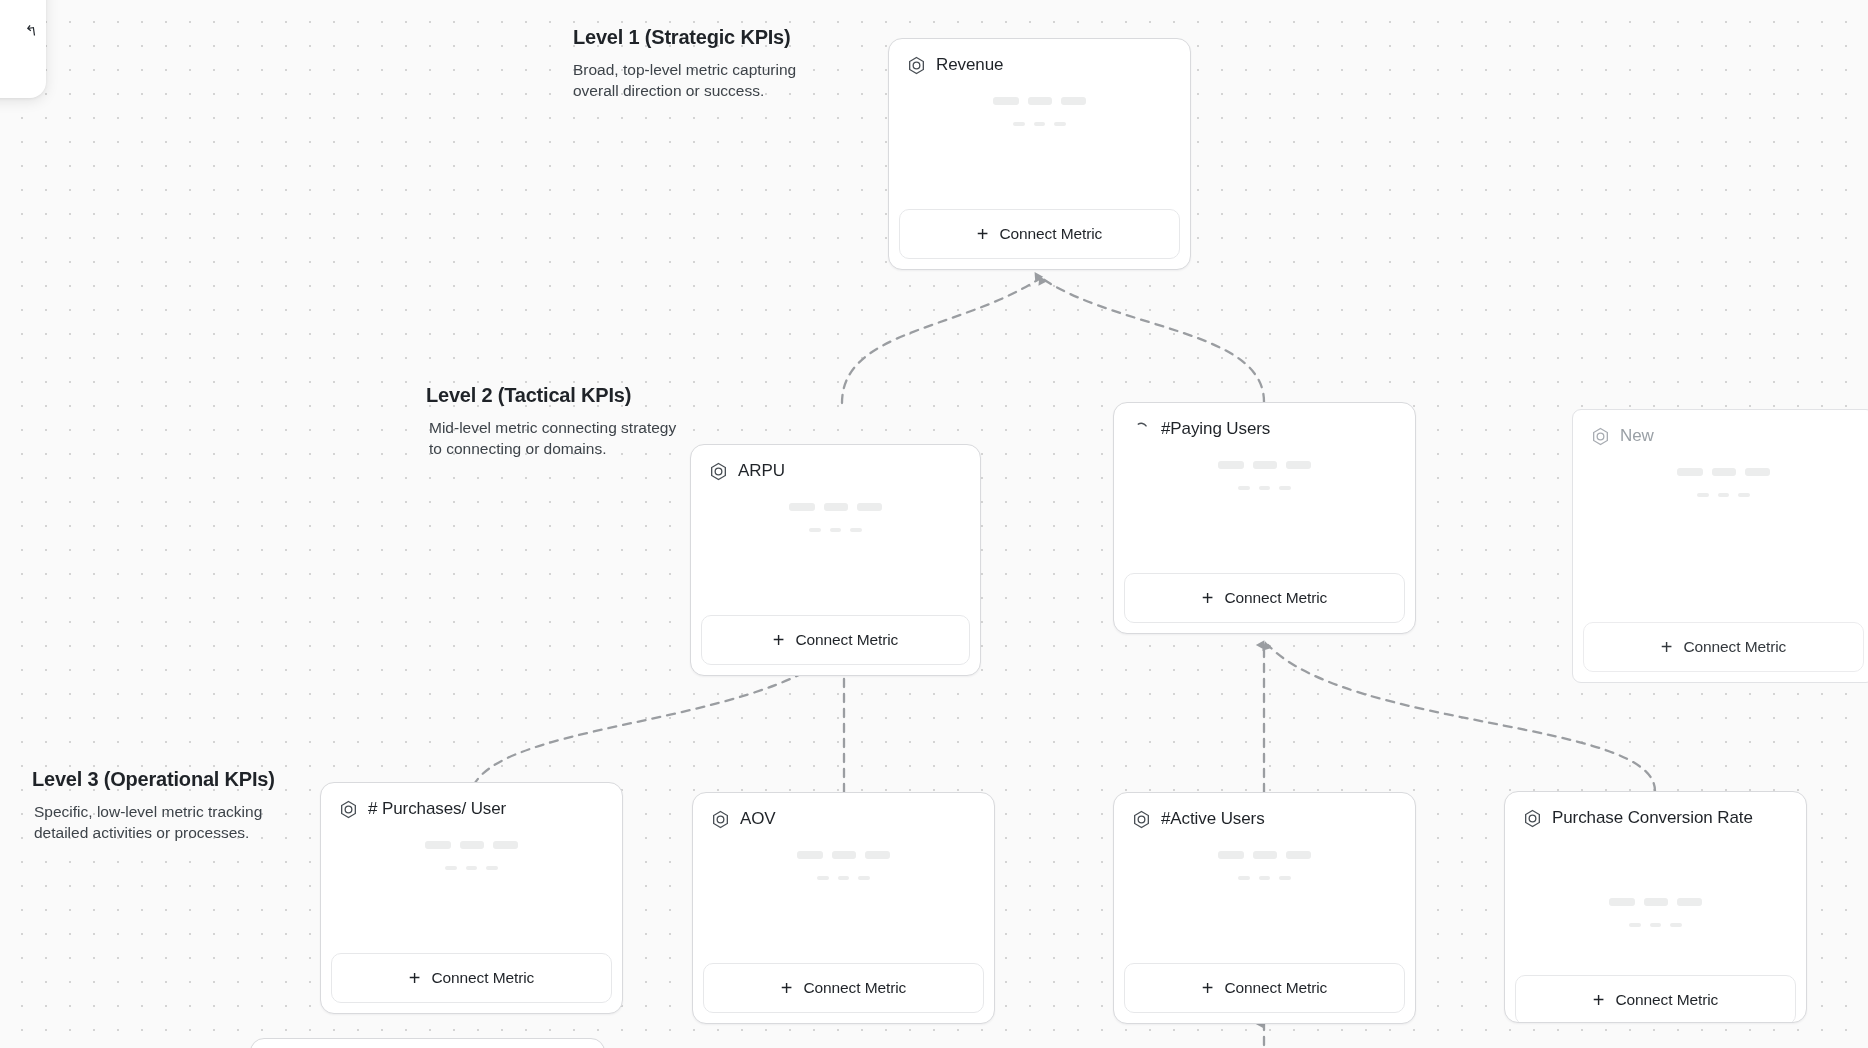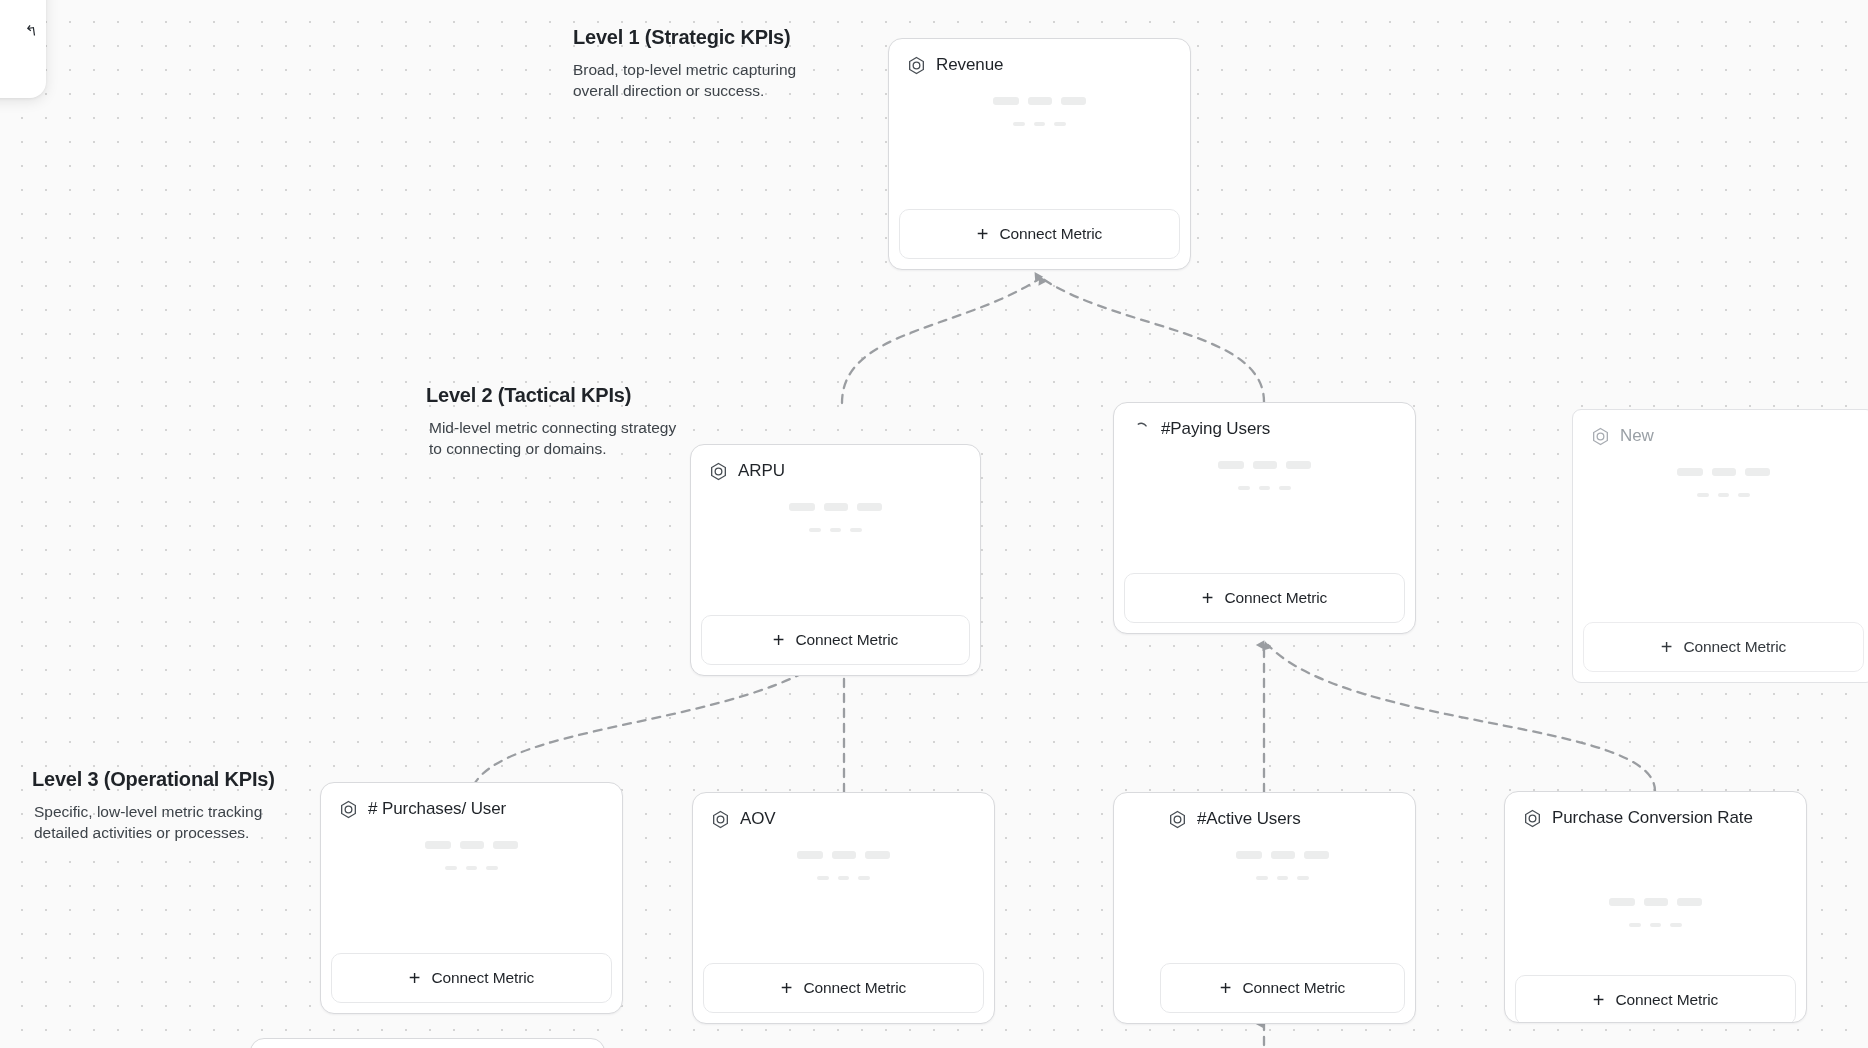--- a/index.html
+++ b/index.html
@@ -370,21 +370,21 @@
           <span class="sk"></span>
           <span class="sk"></span>
       </div>
     </div>
     <button class="connect-btn">
       <span class="connect-plus">+</span>
       <span class="connect-label">Connect Metric</span>
     </button>
   </div>
 
-  <div class="card" style="left:1113px; top:792px; width:303px; height:232px;padding-left:36px;">
+  <div class="card" style="left:1113px; top:792px; width:303px; height:232px;">
     <div class="card-head">
       <span class="card-icon">
         <svg width="19" height="19" viewBox="0 0 20 20" fill="none" stroke="currentColor" stroke-width="1.4">
           <path d="M10 1.6 L17.2 5.8 L17.2 14.2 L10 18.4 L2.8 14.2 L2.8 5.8 Z"></path>
           <circle cx="10" cy="10" r="3.5"></circle>
         </svg>
       </span>
       <span class="card-title">#Active Users</span>
     </div>
     <div class="card-body">

